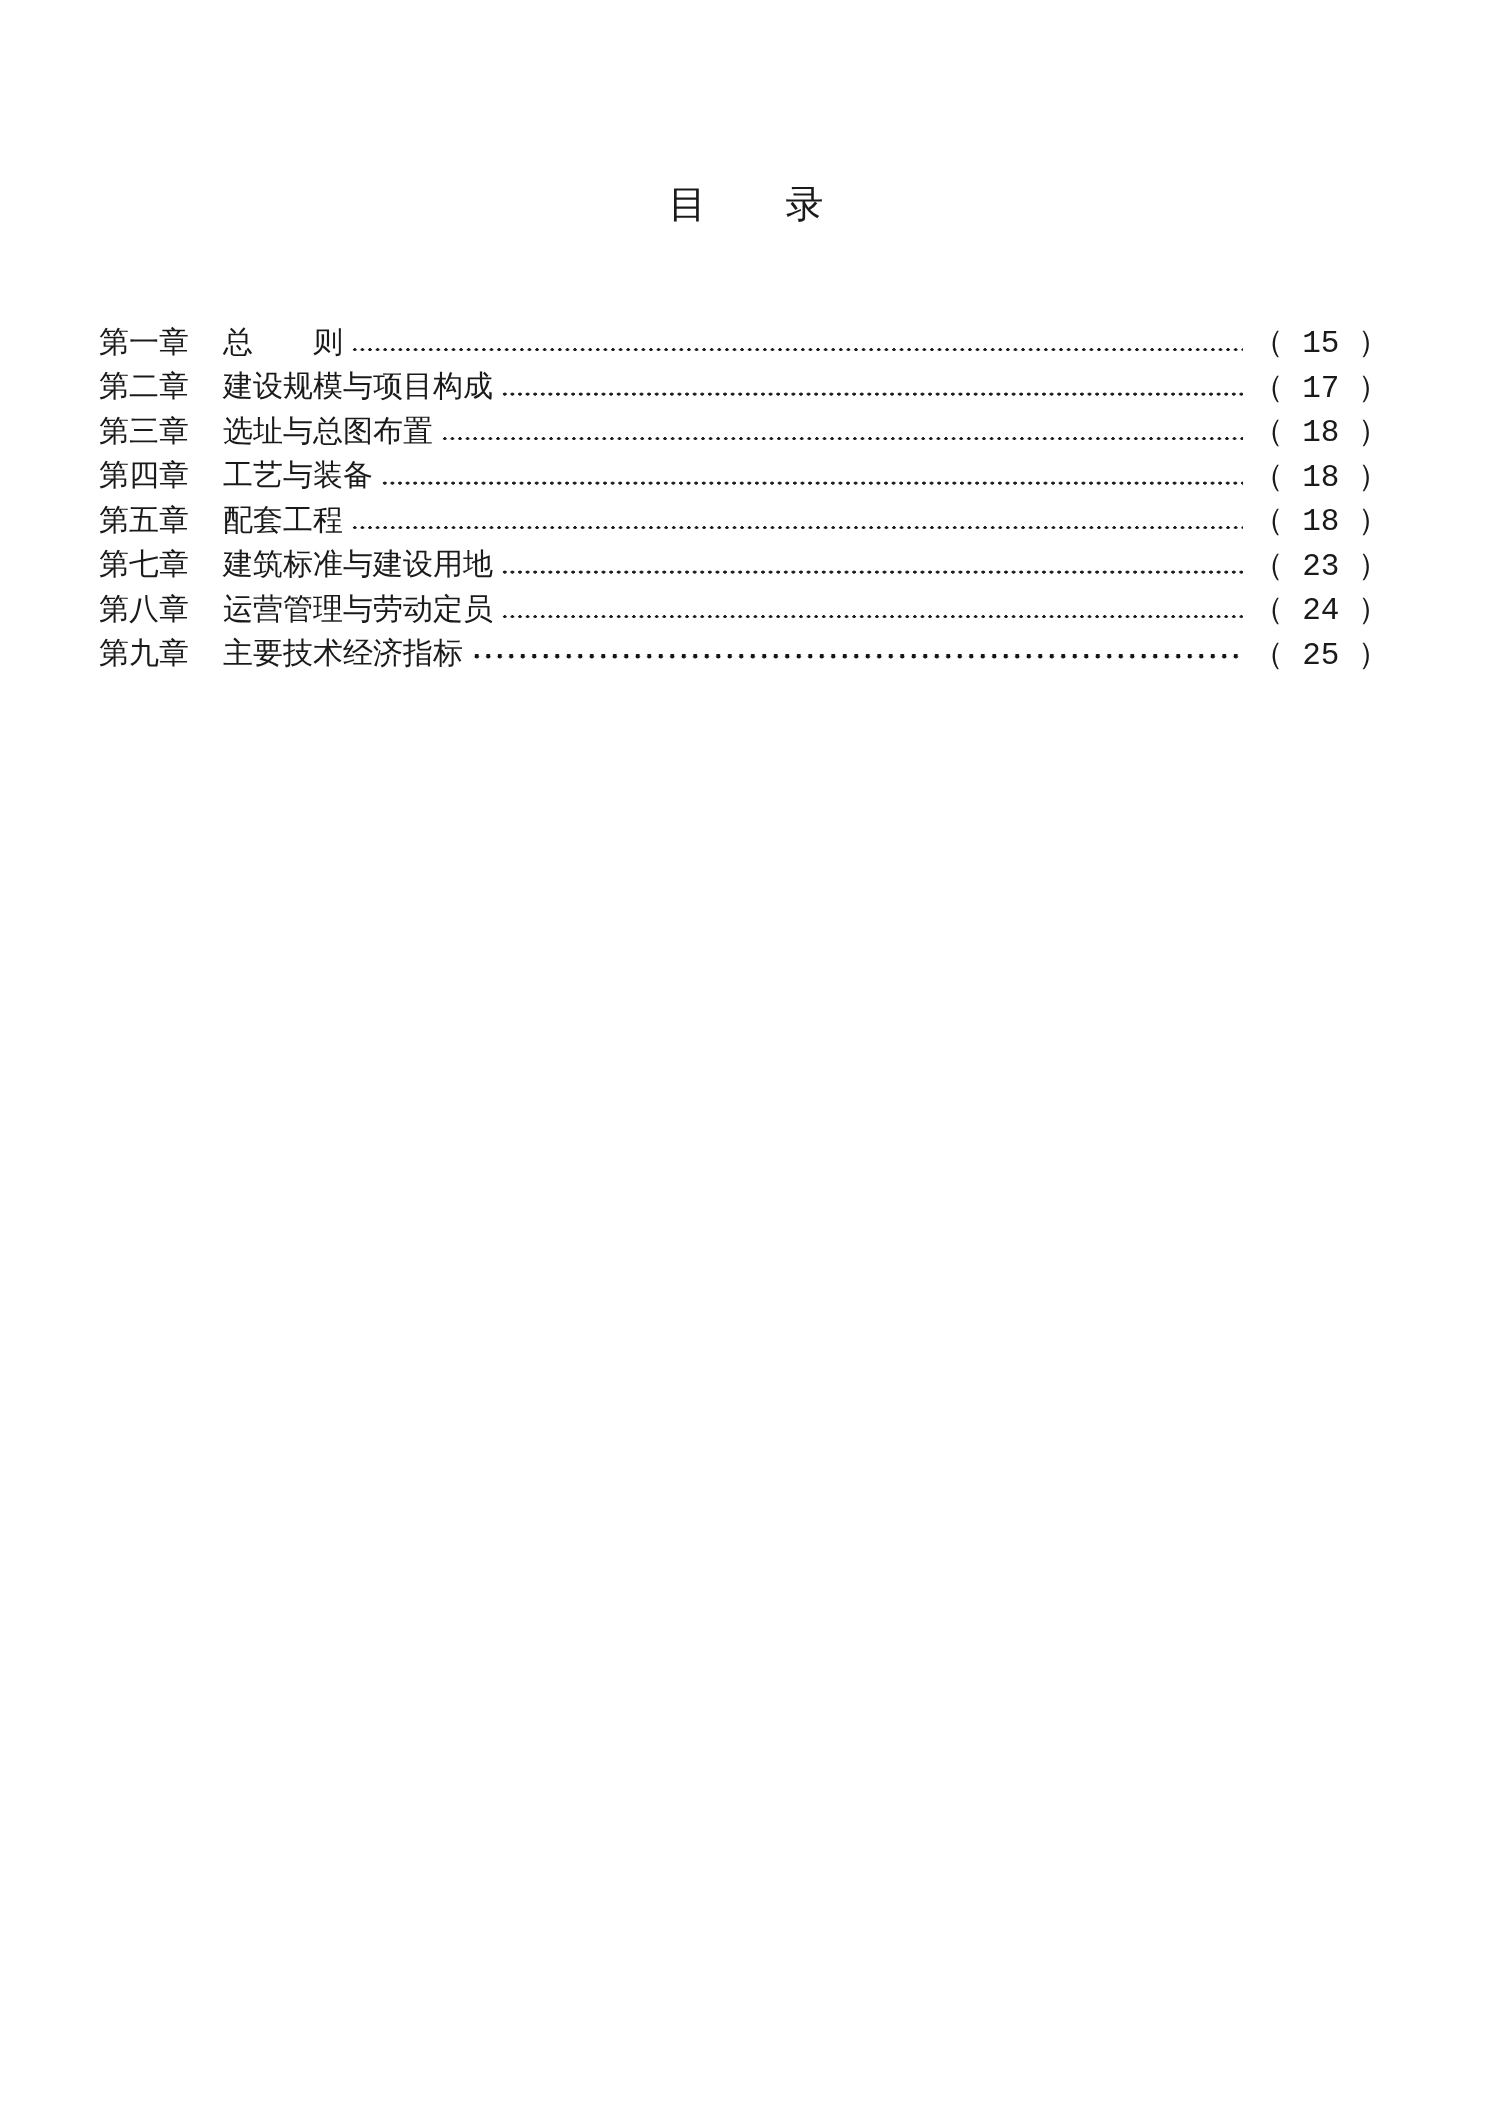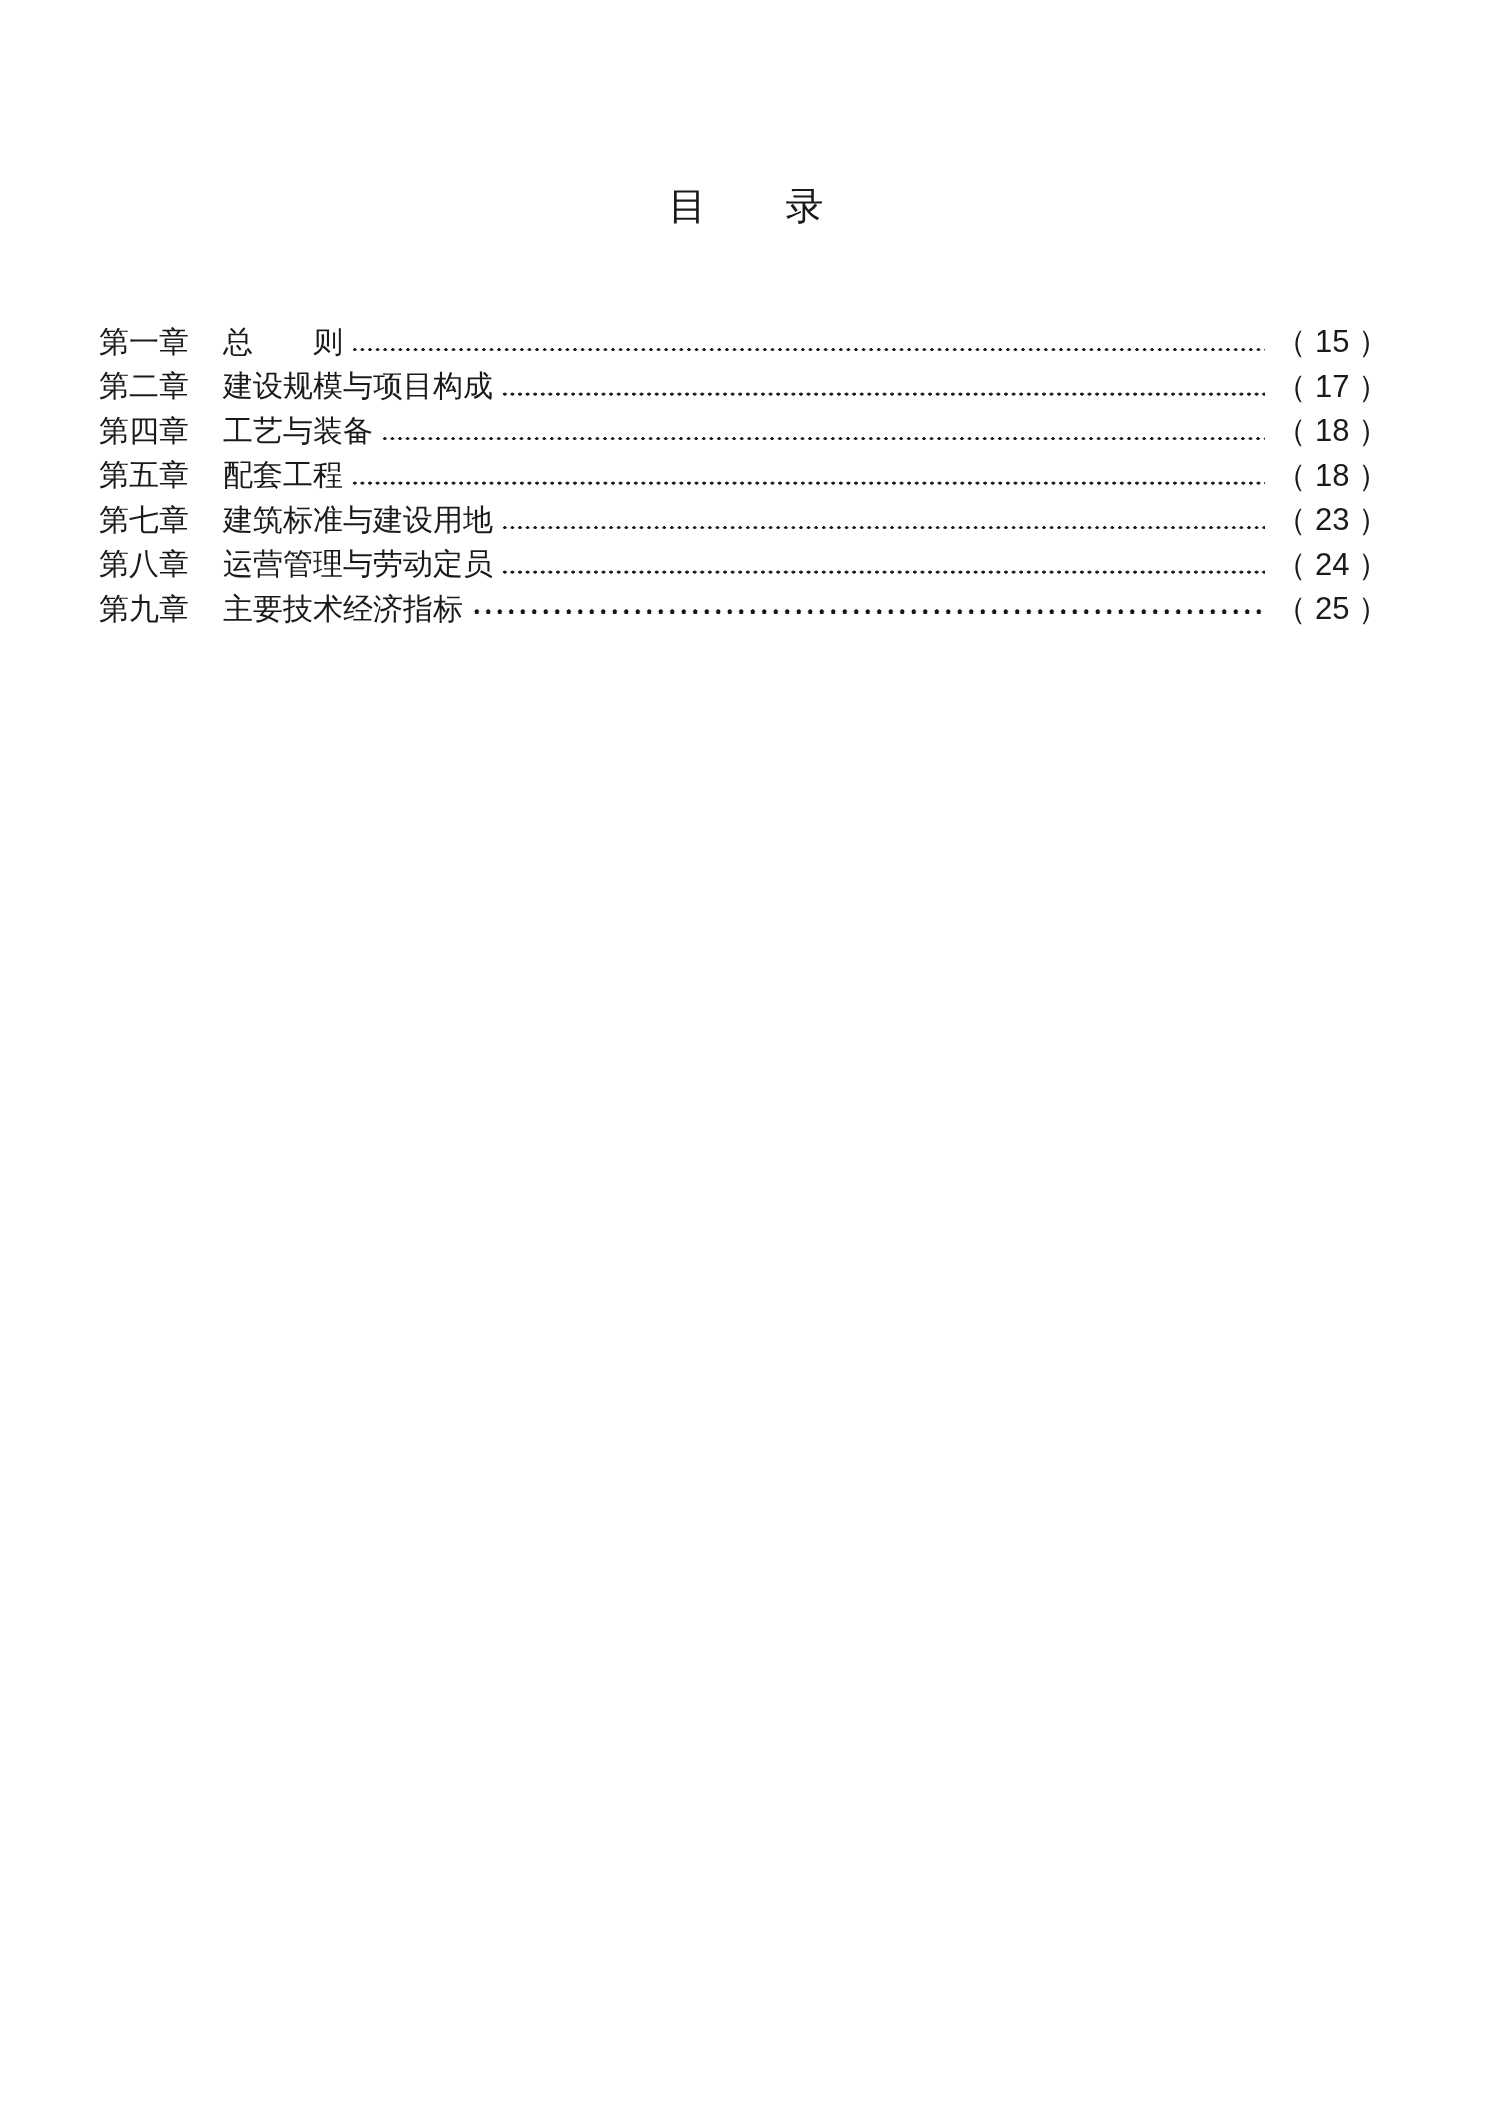--- a/index.html
+++ b/index.html
@@ -5,21 +5,21 @@
   html, body {
     margin: 0;
     padding: 0;
     background: #ffffff;
   }
   .page {
     position: relative;
     width: 1493px;
     height: 1677px;
     background: #ffffff;
-    font-family: Liberation Sans, sans-serif;
+    font-family: Liberation Mono, monospace;
     color: #1a1a1a;
     overflow: hidden;
   }
   .doc-title {
     position: absolute;
     top: 186px;
     left: 0;
     width: 100%;
     text-align: center;
     font-size: 38px;
@@ -92,20 +92,26 @@
     <span class="pagenum">（ 15 ）</span>
   </div>
 
   <div class="toc-row">
     <span class="chapter">第二章</span>
     <span class="entry-title">建设规模与项目构成</span>
     <span class="leader"></span>
     <span class="pagenum">（ 17 ）</span>
   </div>
 
+  <div class="toc-row">
+    <span class="chapter">第三章</span>
+    <span class="entry-title">选址与总图布置</span>
+    <span class="leader"></span>
+    <span class="pagenum">（ 18 ）</span>
+  </div>
 
   <div class="toc-row">
     <span class="chapter">第四章</span>
     <span class="entry-title">工艺与装备</span>
     <span class="leader"></span>
     <span class="pagenum">（ 18 ）</span>
   </div>
 
   <div class="toc-row">
     <span class="chapter">第五章</span>

